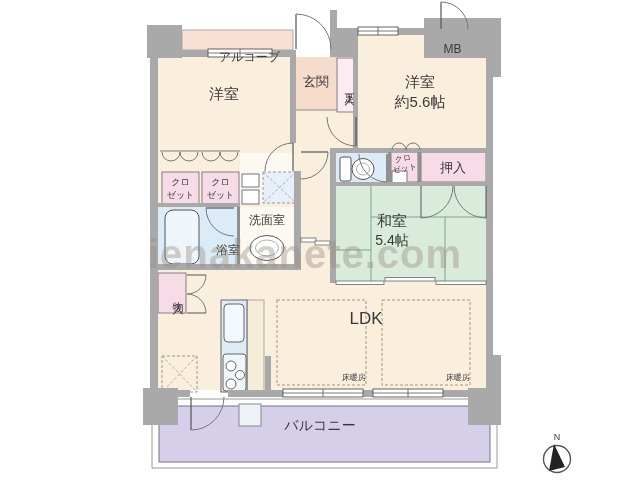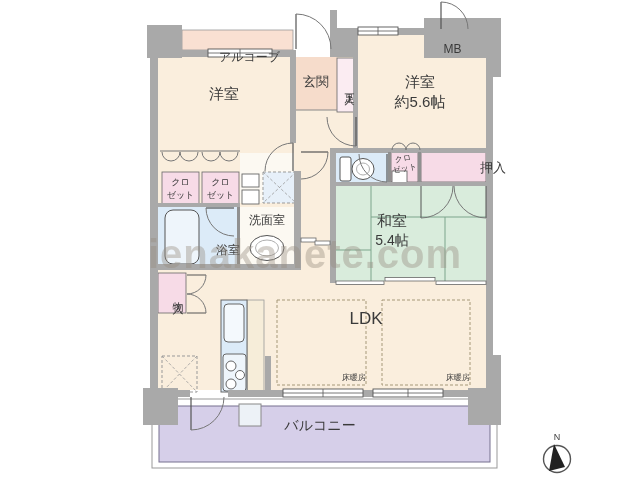--- a/index.html
+++ b/index.html
@@ -239,21 +239,21 @@
   </div>
   <div class="lbl" style="left:202px;top:176px;width:37px;font-size:9px;line-height:1.4;">
     <div>クロ</div>
     <div>ゼット</div>
   </div>
   <div class="lbl" style="left:388px;top:154px;width:32px;font-size:8px;line-height:1.3;transform:rotate(-10deg);">
     <div>クロ</div>
     <div>ゼット</div>
   </div>
 
-  <div class="lbl" style="left:421px;top:159px;width:64px;font-size:13px;padding-left:40px;">押入</div>
+  <div class="lbl" style="left:421px;top:159px;width:64px;font-size:13px;">押入</div>
 
   <div class="lbl" style="left:342px;top:211px;width:100px;font-size:15px;">
     <div>和室</div>
     <div style="font-size:14px;">5.4帖</div>
   </div>
 
   <div class="lbl" style="left:238px;top:212px;width:58px;font-size:12px;">洗面室</div>
   <div class="lbl" style="left:196px;top:242px;width:44px;font-size:12px;text-align:right;">浴室</div>
 
   <div class="lbl vert" style="left:159px;top:277px;width:26px;height:34px;font-size:11px;">物入</div>

